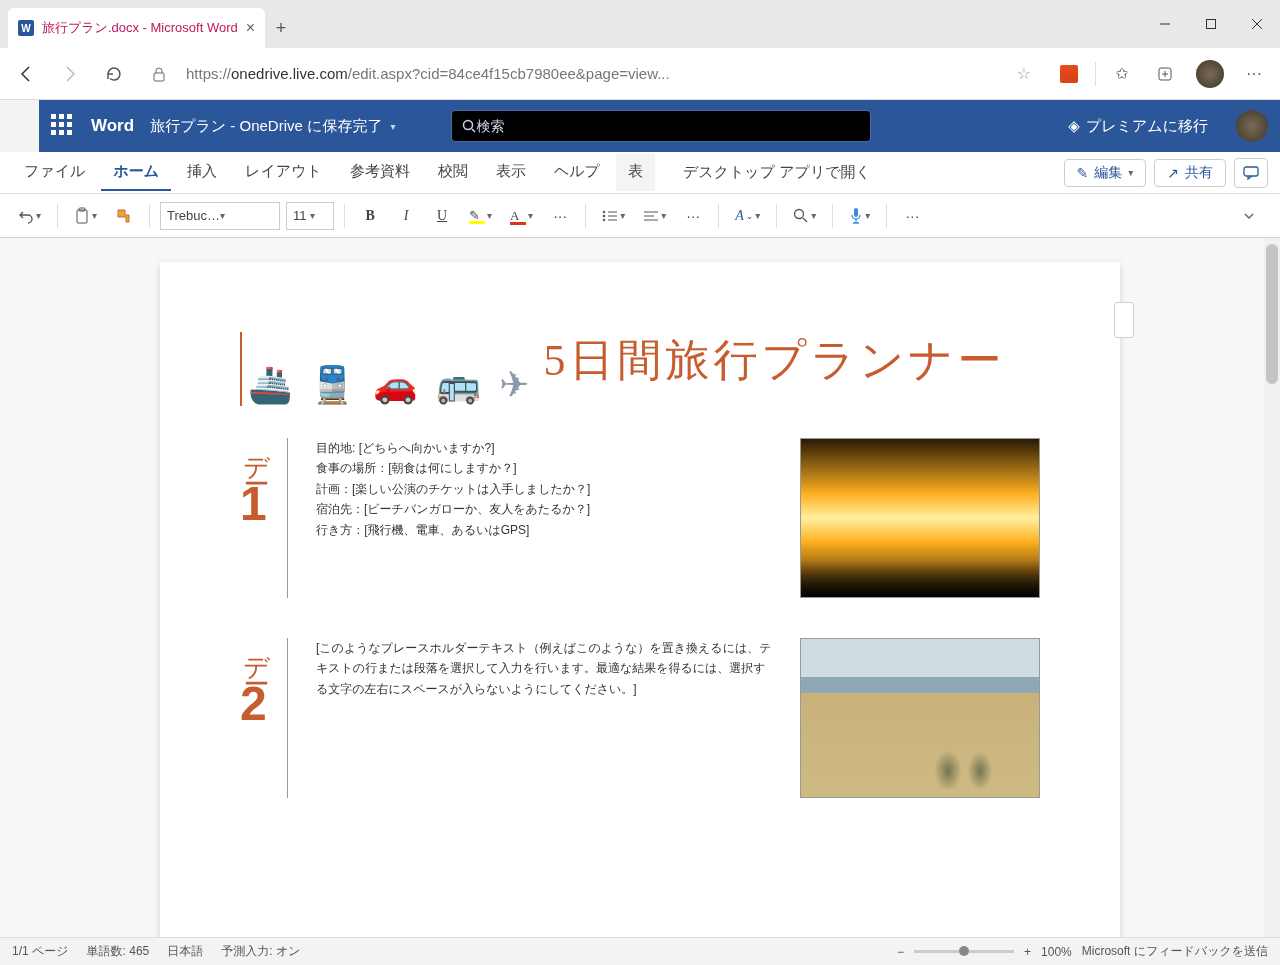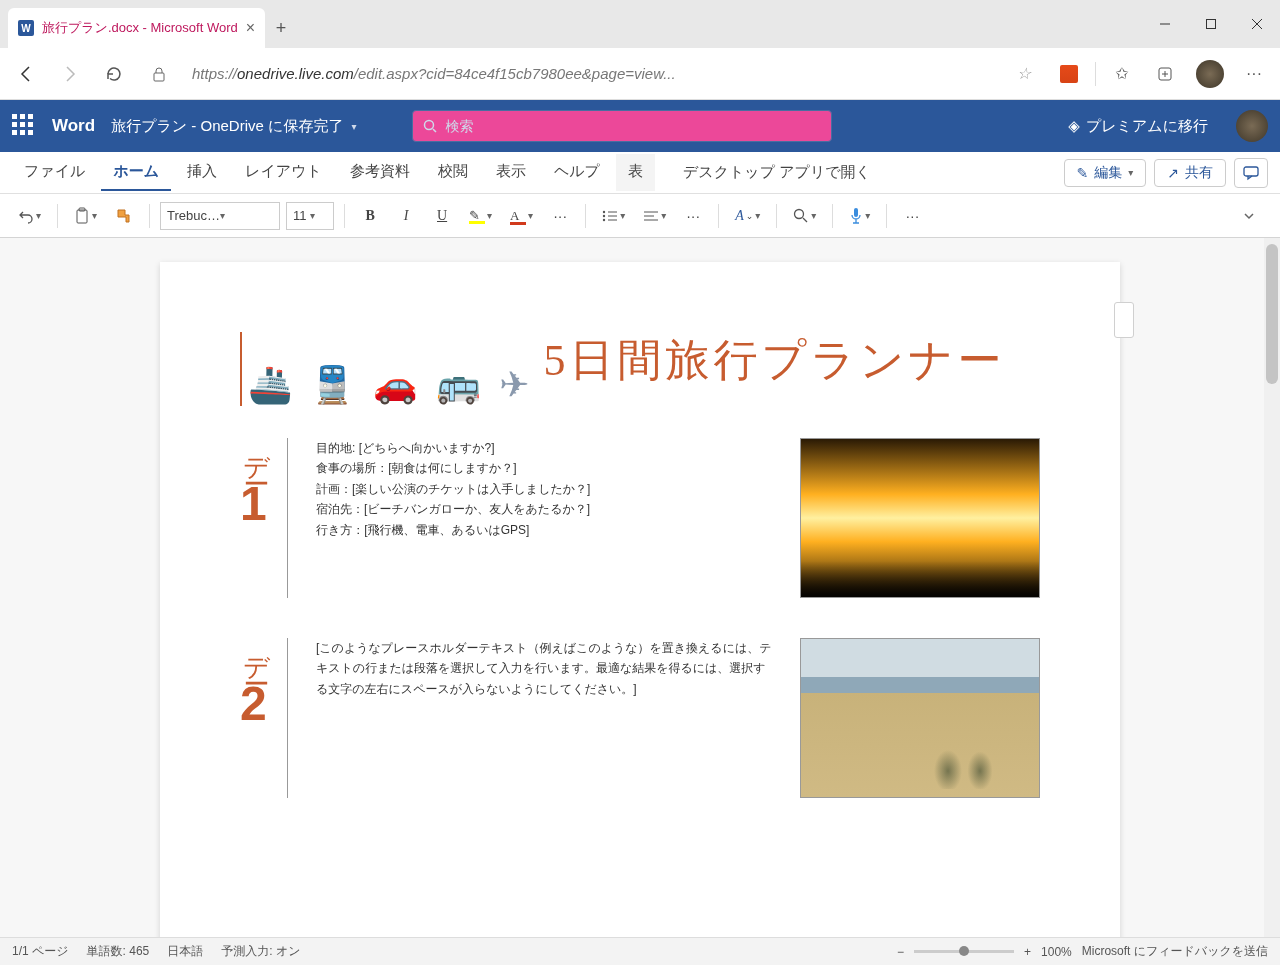--- a/index.html
+++ b/index.html
@@ -11,35 +11,35 @@
 .tab-favicon { width: 16px; height: 16px; background: #2b579a; color: #fff; display: inline-flex; align-items: center; justify-content: center; font-size: 10px; font-weight: bold; border-radius: 2px; }
 .tab-title { overflow: hidden; white-space: nowrap; text-overflow: ellipsis; flex: 1; color: #be185d; }
 .tab-close { color: #666; font-size: 16px; cursor: pointer; }
 .newtab { width: 32px; display: flex; align-items: center; justify-content: center; margin-top: 8px; color: #555; font-size: 18px; cursor: pointer; }
 .win-controls { margin-left: auto; display: flex; }
 .win-btn { width: 46px; display: flex; align-items: center; justify-content: center; color: #333; cursor: pointer; }
 
 .addrbar { height: 52px; background: #fff; display: flex; align-items: center; padding: 0 8px; gap: 8px; border-bottom: 1px solid #ddd; }
 .nav-btn { width: 36px; height: 36px; display: flex; align-items: center; justify-content: center; color: #555; border-radius: 4px; cursor: pointer; }
 .nav-btn.disabled { color: #bbb; }
-.url-box { flex: 1; display: flex; align-items: center; gap: 26px; padding: 0 12px; height: 36px; border-radius: 18px; font-style: italic; }
+.url-box { flex: 1; display: flex; align-items: center; gap: 20px; padding: 0 12px; height: 36px; border-radius: 18px; }
 .url-lock { color: #666; }
 .url-text { color: #777; font-size: 15px; flex: 1; overflow: hidden; white-space: nowrap; text-overflow: ellipsis; }
 .url-text .host { color: #333; }
 .addr-icon { width: 36px; height: 36px; display: flex; align-items: center; justify-content: center; color: #555; cursor: pointer; }
 .office-ico { width: 18px; height: 18px; background: linear-gradient(#e64a19, #d84315); border-radius: 2px; }
 .avatar { width: 28px; height: 28px; border-radius: 50%; background: radial-gradient(circle, #7a6b55, #3d3528); }
 
 
-.word-header { height: 52px; background: #2b579a; color: #fff; display: flex; align-items: center; padding: 0 12px; gap: 16px; }
+.word-header { height: 52px; background: #2b579a; color: #fff; display: flex; align-items: center; padding: 0 12px; gap: 16px; margin-left: 39px; }
 .waffle { width: 24px; height: 24px; display: grid; grid-template-columns: repeat(3,5px); grid-template-rows: repeat(3,5px); gap: 3px; cursor: pointer; }
 .waffle span { background: #fff; }
 .word-brand { font-weight: 600; font-size: 17px; }
 .doc-loc { font-size: 15px; display: flex; align-items: center; gap: 8px; cursor: pointer; }
-.word-search { flex: 0 0 420px; margin-left: 40px; height: 32px; background: #ec4899; border: 1px solid #4a6da0; border-radius: 4px; display: flex; align-items: center; padding: 0 10px; gap: 8px; color: #cfd9ea; }
+.word-search { flex: 0 0 420px; margin-left: 40px; height: 32px; background: #000000; border: 1px solid #4a6da0; border-radius: 4px; display: flex; align-items: center; padding: 0 10px; color: #cfd9ea; }
 .word-search input { background: none; border: none; outline: none; color: #fff; font-size: 14px; flex: 1; }
 .word-search input::placeholder { color: #cfd9ea; }
 .premium { margin-left: auto; display: flex; align-items: center; gap: 6px; font-size: 15px; cursor: pointer; }
 .header-avatar { width: 32px; height: 32px; border-radius: 50%; background: radial-gradient(circle, #7a6b55, #3d3528); margin-left: 12px; }
 
 .word-ribbon-tabs { height: 42px; background: #fff; border-bottom: 1px solid #e0e0e0; display: flex; align-items: center; padding: 0 12px; gap: 4px; font-size: 15px; }
 .rtab { padding: 8px 12px; color: #444; cursor: pointer; border-bottom: 2px solid transparent; }
 .rtab.active { color: #2b579a; border-bottom-color: #2b579a; font-weight: 600; }
 .rtab.context { background: #f4f4f4; }
 .desktop-open { margin-left: 12px; color: #444; cursor: pointer; padding: 8px 12px; }

